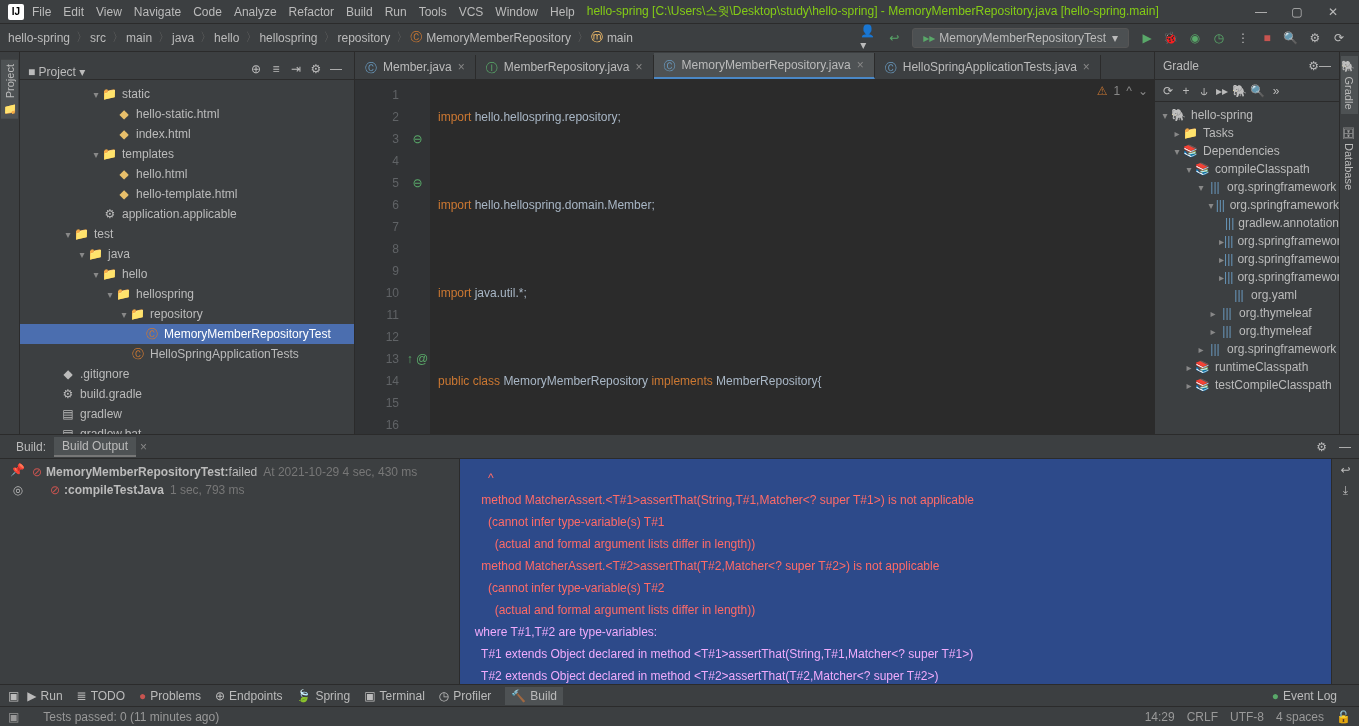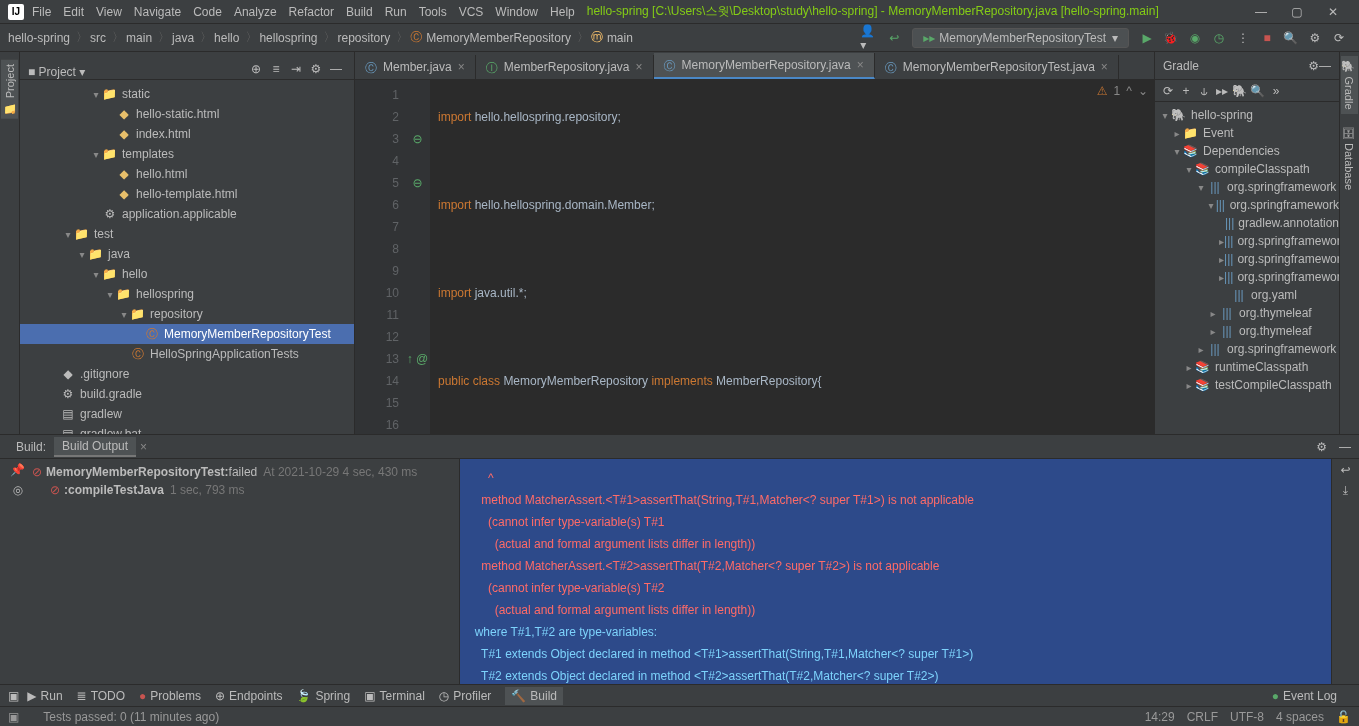--- a/index.html
+++ b/index.html
@@ -67,21 +67,21 @@
 .bottom .bhd .sp { flex:1; }
 .bottom .body { flex:1; display:flex; min-height:0; }
 .bottom .lefttree { width:460px; background:#3c3f41; border-right:1px solid #2b2b2b; padding:4px; display:flex; }
 .bottom .lefttree .icons { width:28px; display:flex; flex-direction:column; align-items:center; gap:6px; }
 .bottom .lefttree .content { flex:1; }
 .bottom .lefttree .row { display:flex; align-items:center; padding:2px 0; }
 .bottom .lefttree .row .err { color:#c75450; margin-right:4px; }
 .bottom .lefttree .row .dim { color:#777; margin-left:6px; }
 .bottom .output { flex:1; background:#2D4A8A; color:#bbb; font-family:"Consolas",monospace; font-size:13px; padding:8px; overflow:hidden; white-space:pre; line-height:22px; }
 .bottom .output .r { color:#ff6b68; }
-.bottom .output .b { color:#7dd3fc; }
+.bottom .output .b { color:#f0abfc; }
 .bottom .righticons { width:28px; background:#3c3f41; border-left:1px solid #2b2b2b; display:flex; flex-direction:column; align-items:center; padding:4px 0; gap:6px; }
 .bottombar { height:22px; background:#3c3f41; display:flex; align-items:center; border-top:1px solid #2b2b2b; padding:0 8px; }
 .bottombar .bi { margin-right:14px; cursor:pointer; display:flex; align-items:center; gap:4px; color:#bbb; }
 .bottombar .sp { flex:1; }
 .statusbar { height:20px; background:#3c3f41; display:flex; align-items:center; padding:0 8px; border-top:1px solid #2b2b2b; font-size:11px; color:#999; }
 .statusbar .sp { flex:1; }
 .statusbar .si { margin-left:12px; }
 .green { color:#59a869; }
 </style>
 </head>
@@ -270,21 +270,21 @@
           <span>MemberRepository.java</span>
           <span class="x">×</span>
         </div>
         <div class="tab active">
           <span class="ic" style="color:#6897bb">Ⓒ</span>
           <span>MemoryMemberRepository.java</span>
           <span class="x">×</span>
         </div>
         <div class="tab">
           <span class="ic" style="color:#6897bb">Ⓒ</span>
-          <span>MemoryMemberRepositoryTest.java</span>
+          <span>HelloSpringApplicationTests.java</span>
           <span class="x">×</span>
         </div>
       </div>
     <div class="code">
       <div class="gutter" id="gutter">
           <div class="ln">1</div>
           <div class="ln">2</div>
           <div class="ln">3</div>
           <div class="ln">4</div>
           <div class="ln">5</div>
@@ -363,21 +363,21 @@
     </div>
     <div class="tree" id="gradle-tree">
         <div class="node" style="padding-left: 4px;">
           <span class="chev">▾</span>
           <span class="ic" style="color:#6897bb">🐘</span>
           <span>hello-spring</span>
         </div>
         <div class="node" style="padding-left: 16px;">
           <span class="chev">▸</span>
           <span class="ic" style="color:#6897bb">📁</span>
-          <span>Event</span>
+          <span>Tasks</span>
         </div>
         <div class="node" style="padding-left: 16px;">
           <span class="chev">▾</span>
           <span class="ic" style="color:#6897bb">📚</span>
           <span>Dependencies</span>
         </div>
         <div class="node" style="padding-left: 28px;">
           <span class="chev">▾</span>
           <span class="ic" style="color:#6897bb">📚</span>
           <span>compileClasspath</span>

